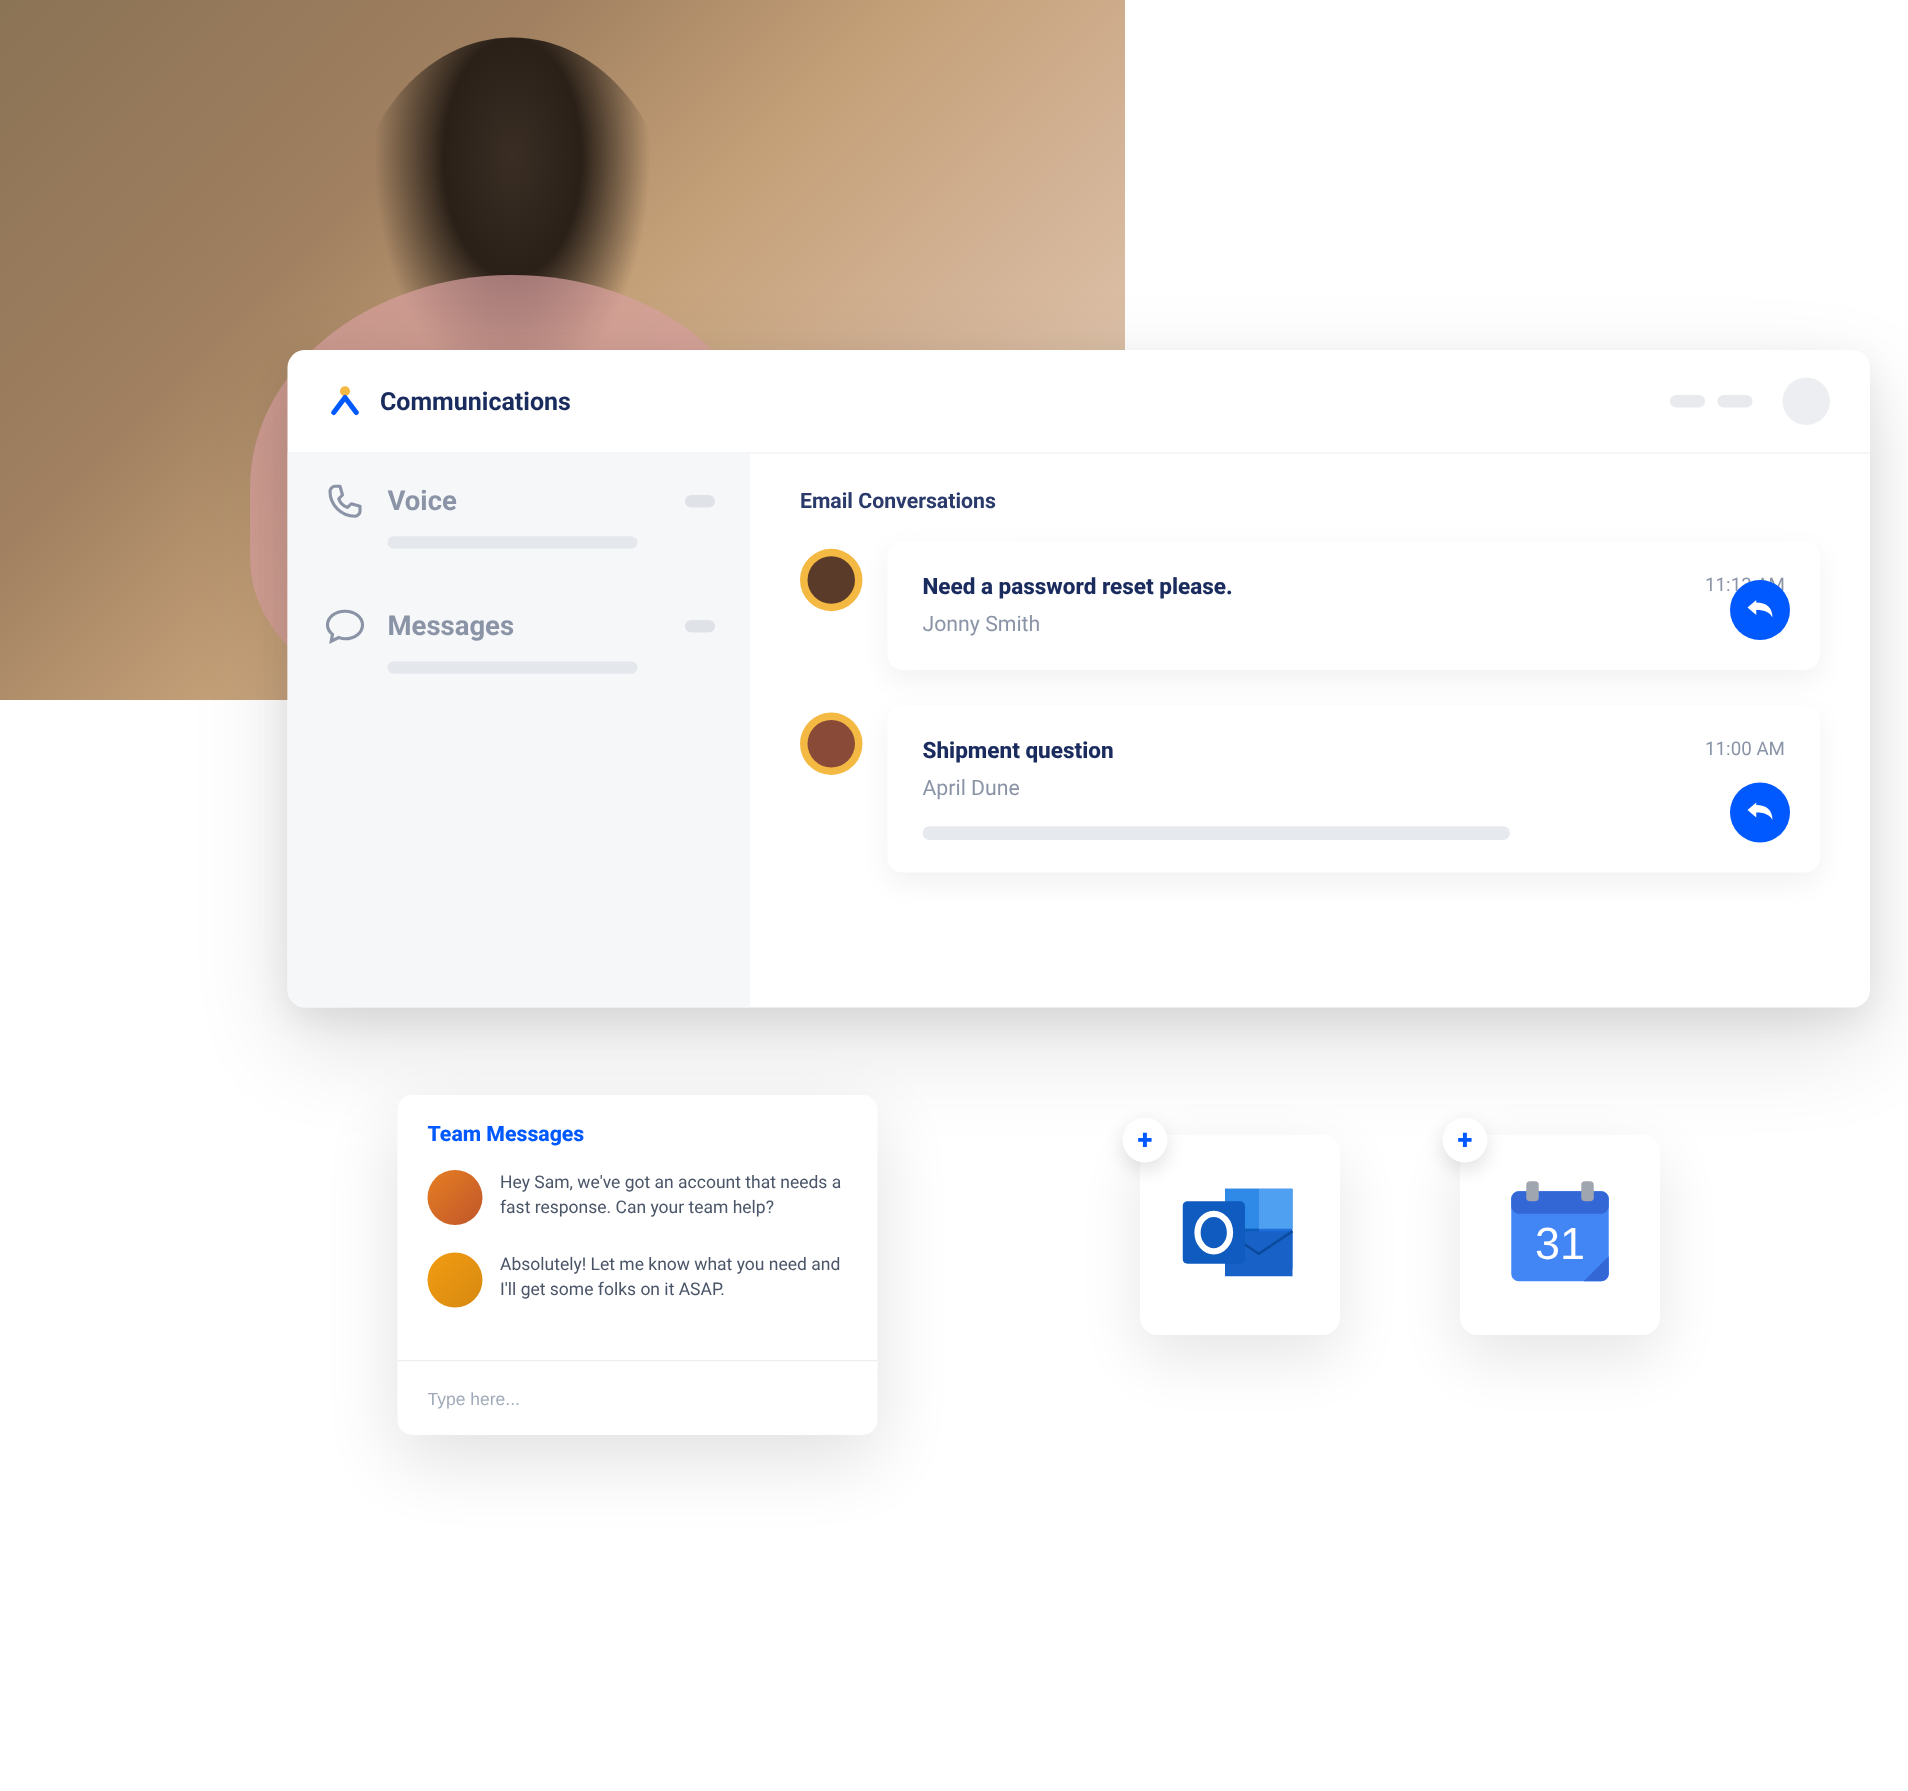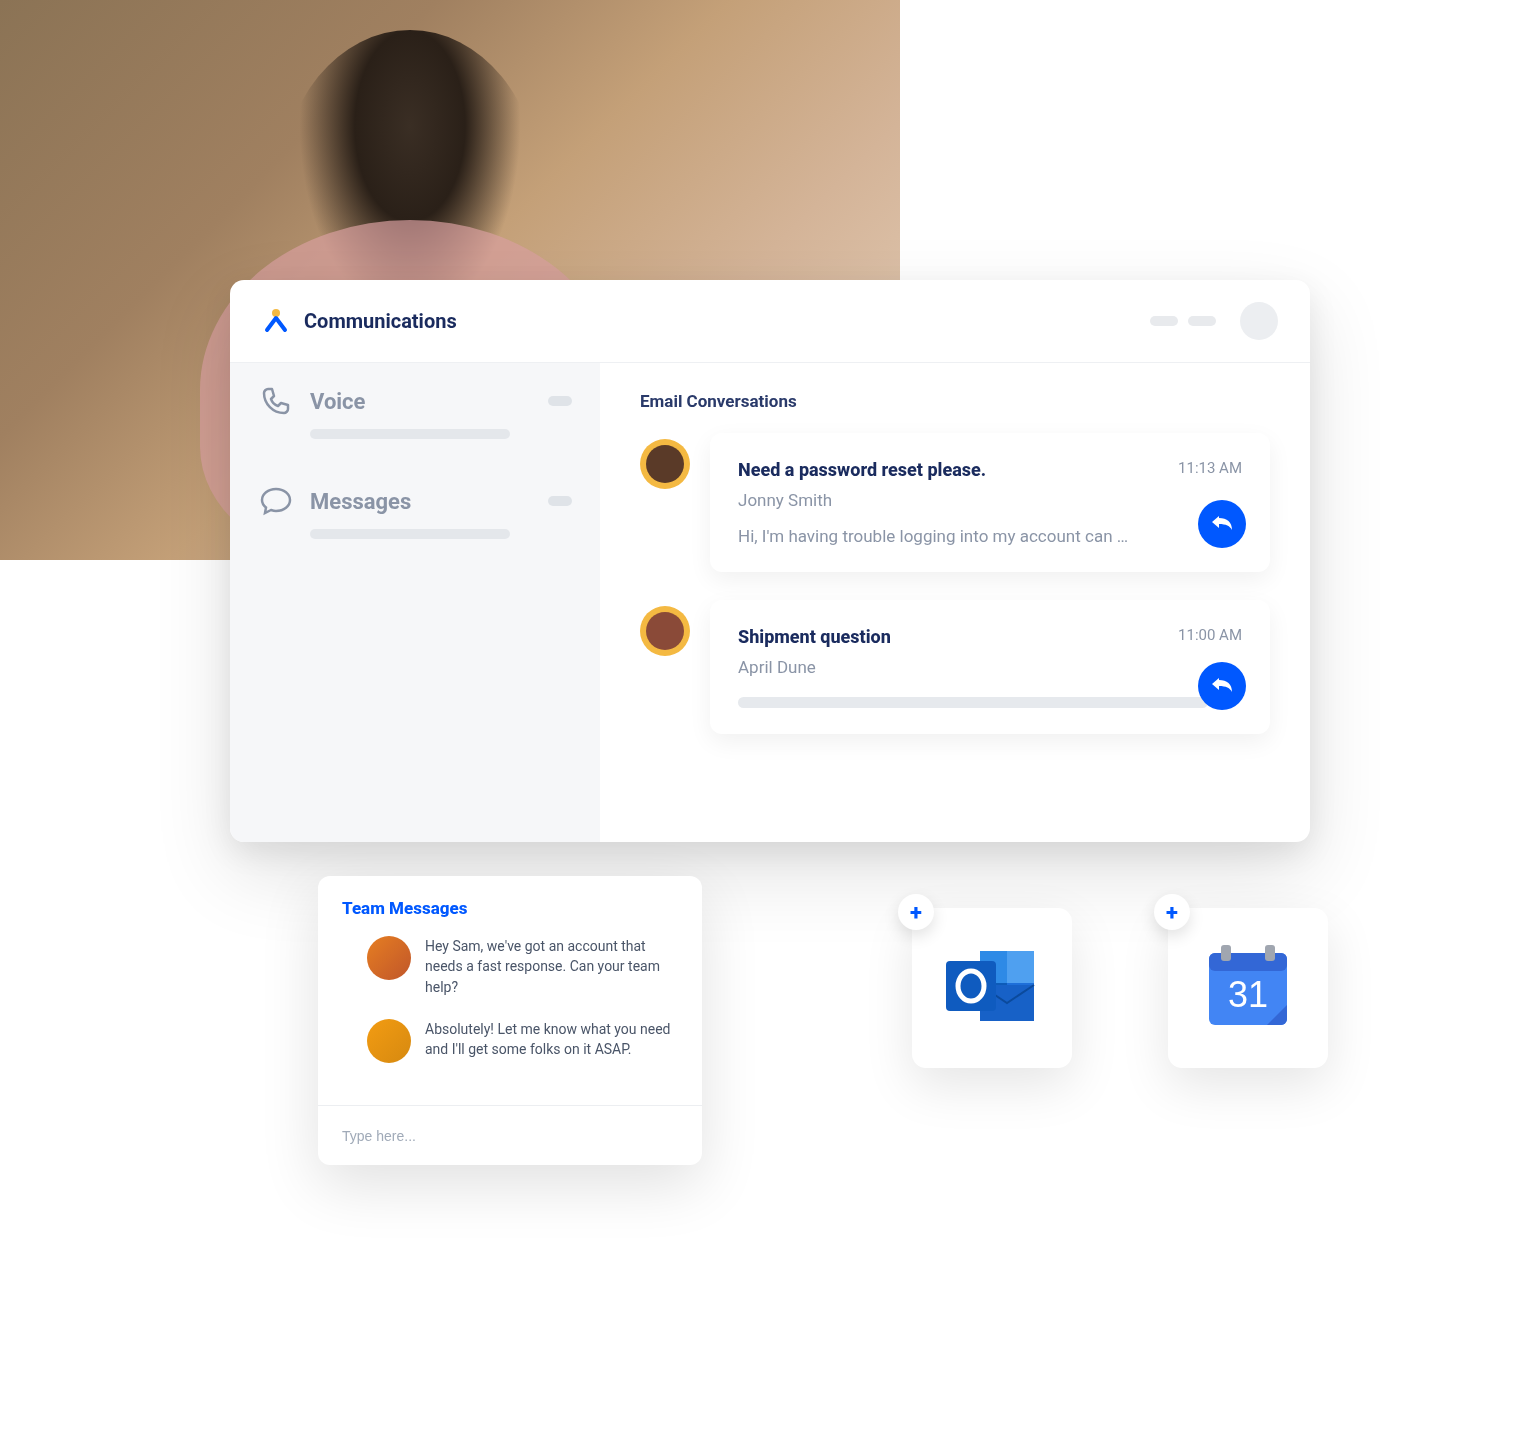--- a/index.html
+++ b/index.html
@@ -26,21 +26,21 @@
   top: 220px; left: 200px;
   width: 420px; height: 340px;
   background: #d8a0a0;
   border-radius: 60% 60% 40% 40%;
   opacity: 0.7;
 }
 
 .app-window {
   position: absolute;
   top: 280px; left: 230px;
-  width: 1080px;
+  width: 1266px;
   background: #fff;
   border-radius: 14px;
   box-shadow: 0 30px 80px rgba(0,0,0,0.12), 0 10px 30px rgba(0,0,0,0.08);
   overflow: hidden;
 }
 
 .app-header {
   display: flex;
   align-items: center;
   padding: 22px 32px;
@@ -127,21 +127,21 @@
 .team-messages-card {
   position: absolute;
   top: 876px; left: 318px;
   width: 384px;
   background: #fff;
   border-radius: 12px;
   box-shadow: 0 20px 60px rgba(0,0,0,0.12);
   overflow: hidden;
 }
 .tm-header { padding: 22px 24px 14px; font-size: 17px; font-weight: 800; color: #0058ff; }
-.tm-body { padding: 4px 24px 20px; margin-left: 25px; }
+.tm-body { padding: 4px 24px 20px; }
 .tm-msg { display: flex; gap: 14px; margin-bottom: 22px; }
 .tm-avatar { width: 44px; height: 44px; border-radius: 50%; flex-shrink: 0; }
 .tm-avatar.b1 { background: linear-gradient(135deg,#e67e22,#c0562a); }
 .tm-avatar.b2 { background: linear-gradient(135deg,#f39c12,#d68910); }
 .tm-text { font-size: 14px; color: #4a5568; line-height: 1.45; }
 .tm-input { border-top: 1px solid #eceef1; padding: 20px 24px; }
 .tm-input input { border:none; outline:none; width:100%; font-size: 14px; color:#8b5cf6; background:transparent; }
 .tm-input input::placeholder { color: #a0aab8; }
 
 .integration-card {
@@ -220,21 +220,20 @@
       <div class="section-title">Email Conversations</div>
 
       <div class="conv-row">
         <div class="conv-avatar a1"></div>
         <div class="conv-card">
           <div class="conv-head">
             <div class="conv-subject">Need a password reset please.</div>
             <div class="conv-time">11:13 AM</div>
           </div>
           <div class="conv-from">Jonny Smith</div>
-          <div class="conv-preview">Hi, I'm having trouble logging into my account can …</div>
           <div class="reply-btn">
             <span>
               <svg width="24" height="20" viewBox="0 0 24 20" fill="none">
                 <path d="M9 4 L2 10 L9 16 L9 12 C16 12 20 14 22 18 C22 10 17 6 9 6 Z" fill="#fff"></path>
               </svg>
             </span>
           </div>
         </div>
       </div>
 

